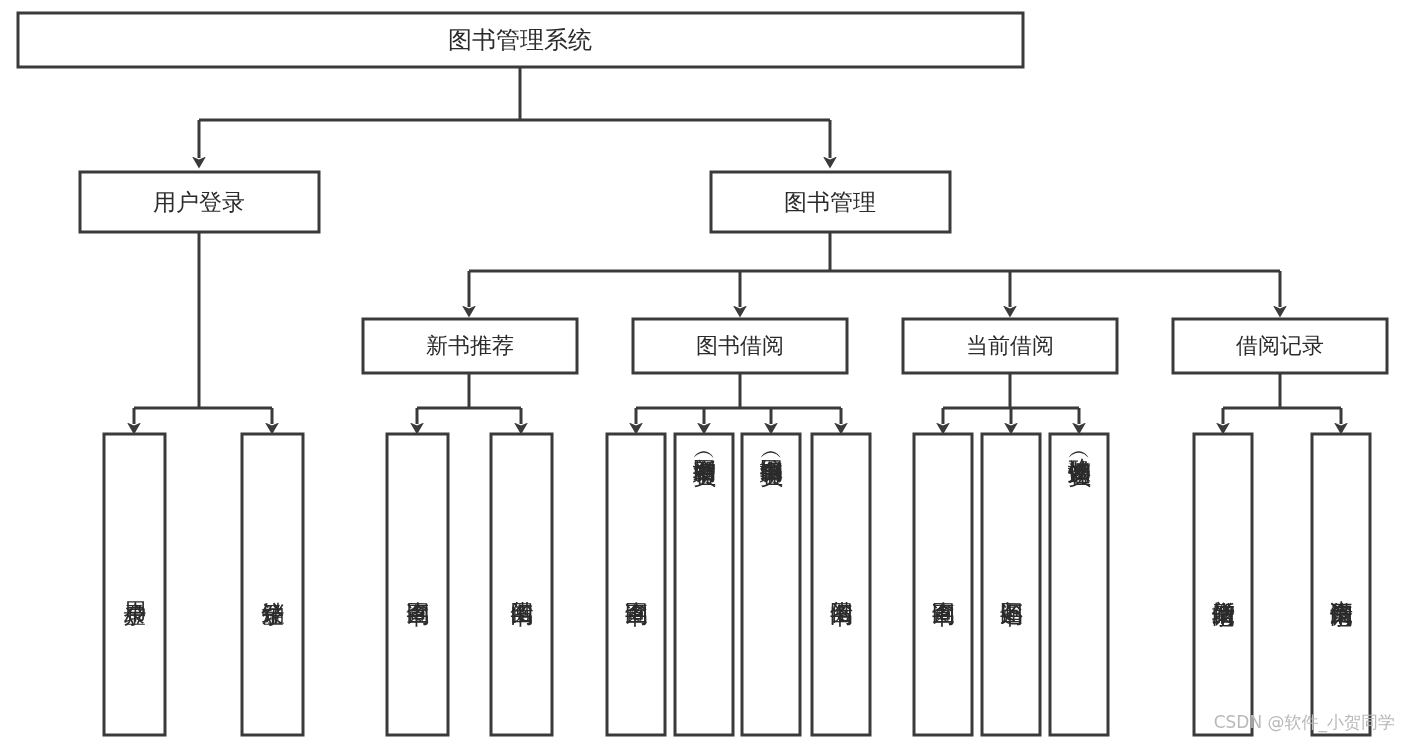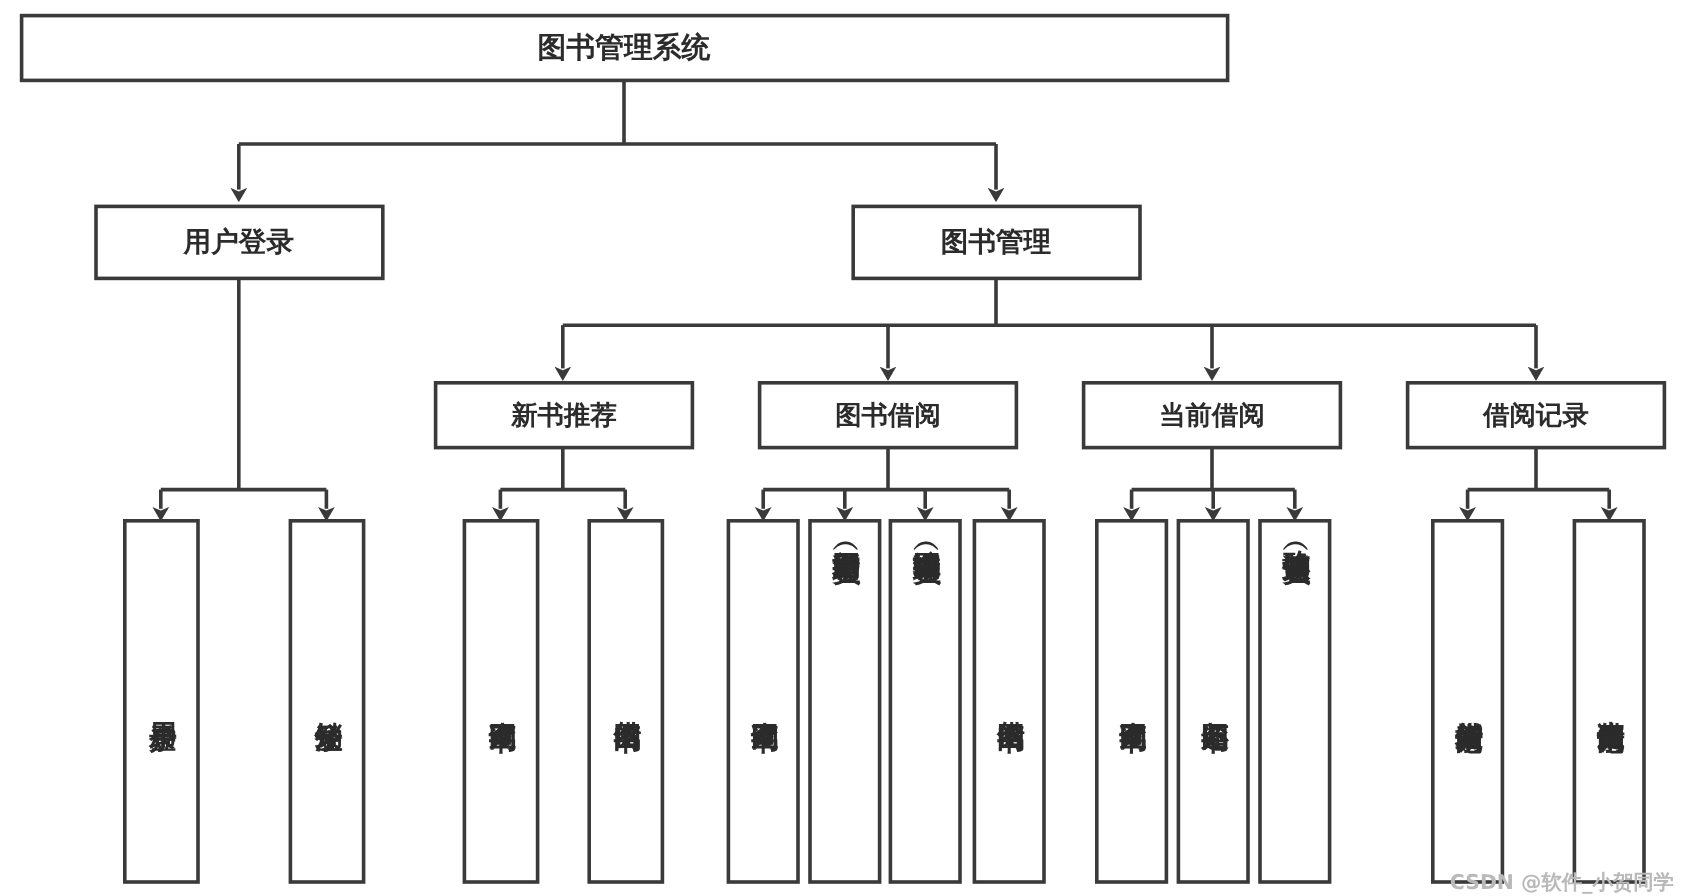--- a/index.html
+++ b/index.html
@@ -2,21 +2,21 @@
 <html><head>
 <meta charset="utf-8">
 <style>
   html,body{margin:0;padding:0;background:#ffffff;}
   body{
     width:1405px;height:747px;
     font-family:"DejaVu Sans","Liberation Sans",sans-serif;
     overflow:hidden;
     position:relative;
   }
-  #diagram-root{position:relative;width:1405px;height:747px;font-weight:bold;}
+  #diagram-root{position:relative;width:1405px;height:747px;}
   svg#flow{position:absolute;left:0;top:0;width:1405px;height:747px;display:block;}
   .node-rect{fill:#ffffff;stroke:#3a3a3a;stroke-width:3;}
   .conn{stroke:#3a3a3a;stroke-width:3;fill:none;stroke-linecap:butt;}
   .arrow-head{fill:#3a3a3a;stroke:none;}
   .node-label{
     font-family:"DejaVu Sans","Liberation Sans",sans-serif;
     fill:#2b2b2b;
     text-anchor:middle;
     dominant-baseline:middle;
   }
@@ -35,21 +35,21 @@
     line-height:1.04;
     color:#2b2b2b;
     letter-spacing:1px;
     white-space:nowrap;
     pointer-events:none;
     user-select:none;
   }
   #watermark{
     position:absolute;
     right:10px;
-    bottom:0;
+    bottom:13px;
     font-family:"DejaVu Sans","Liberation Sans",sans-serif;
     font-size:17px;
     color:#b9b9b9;
     white-space:nowrap;
     user-select:none;
   }
 </style>
 </head>
 <body>
 

